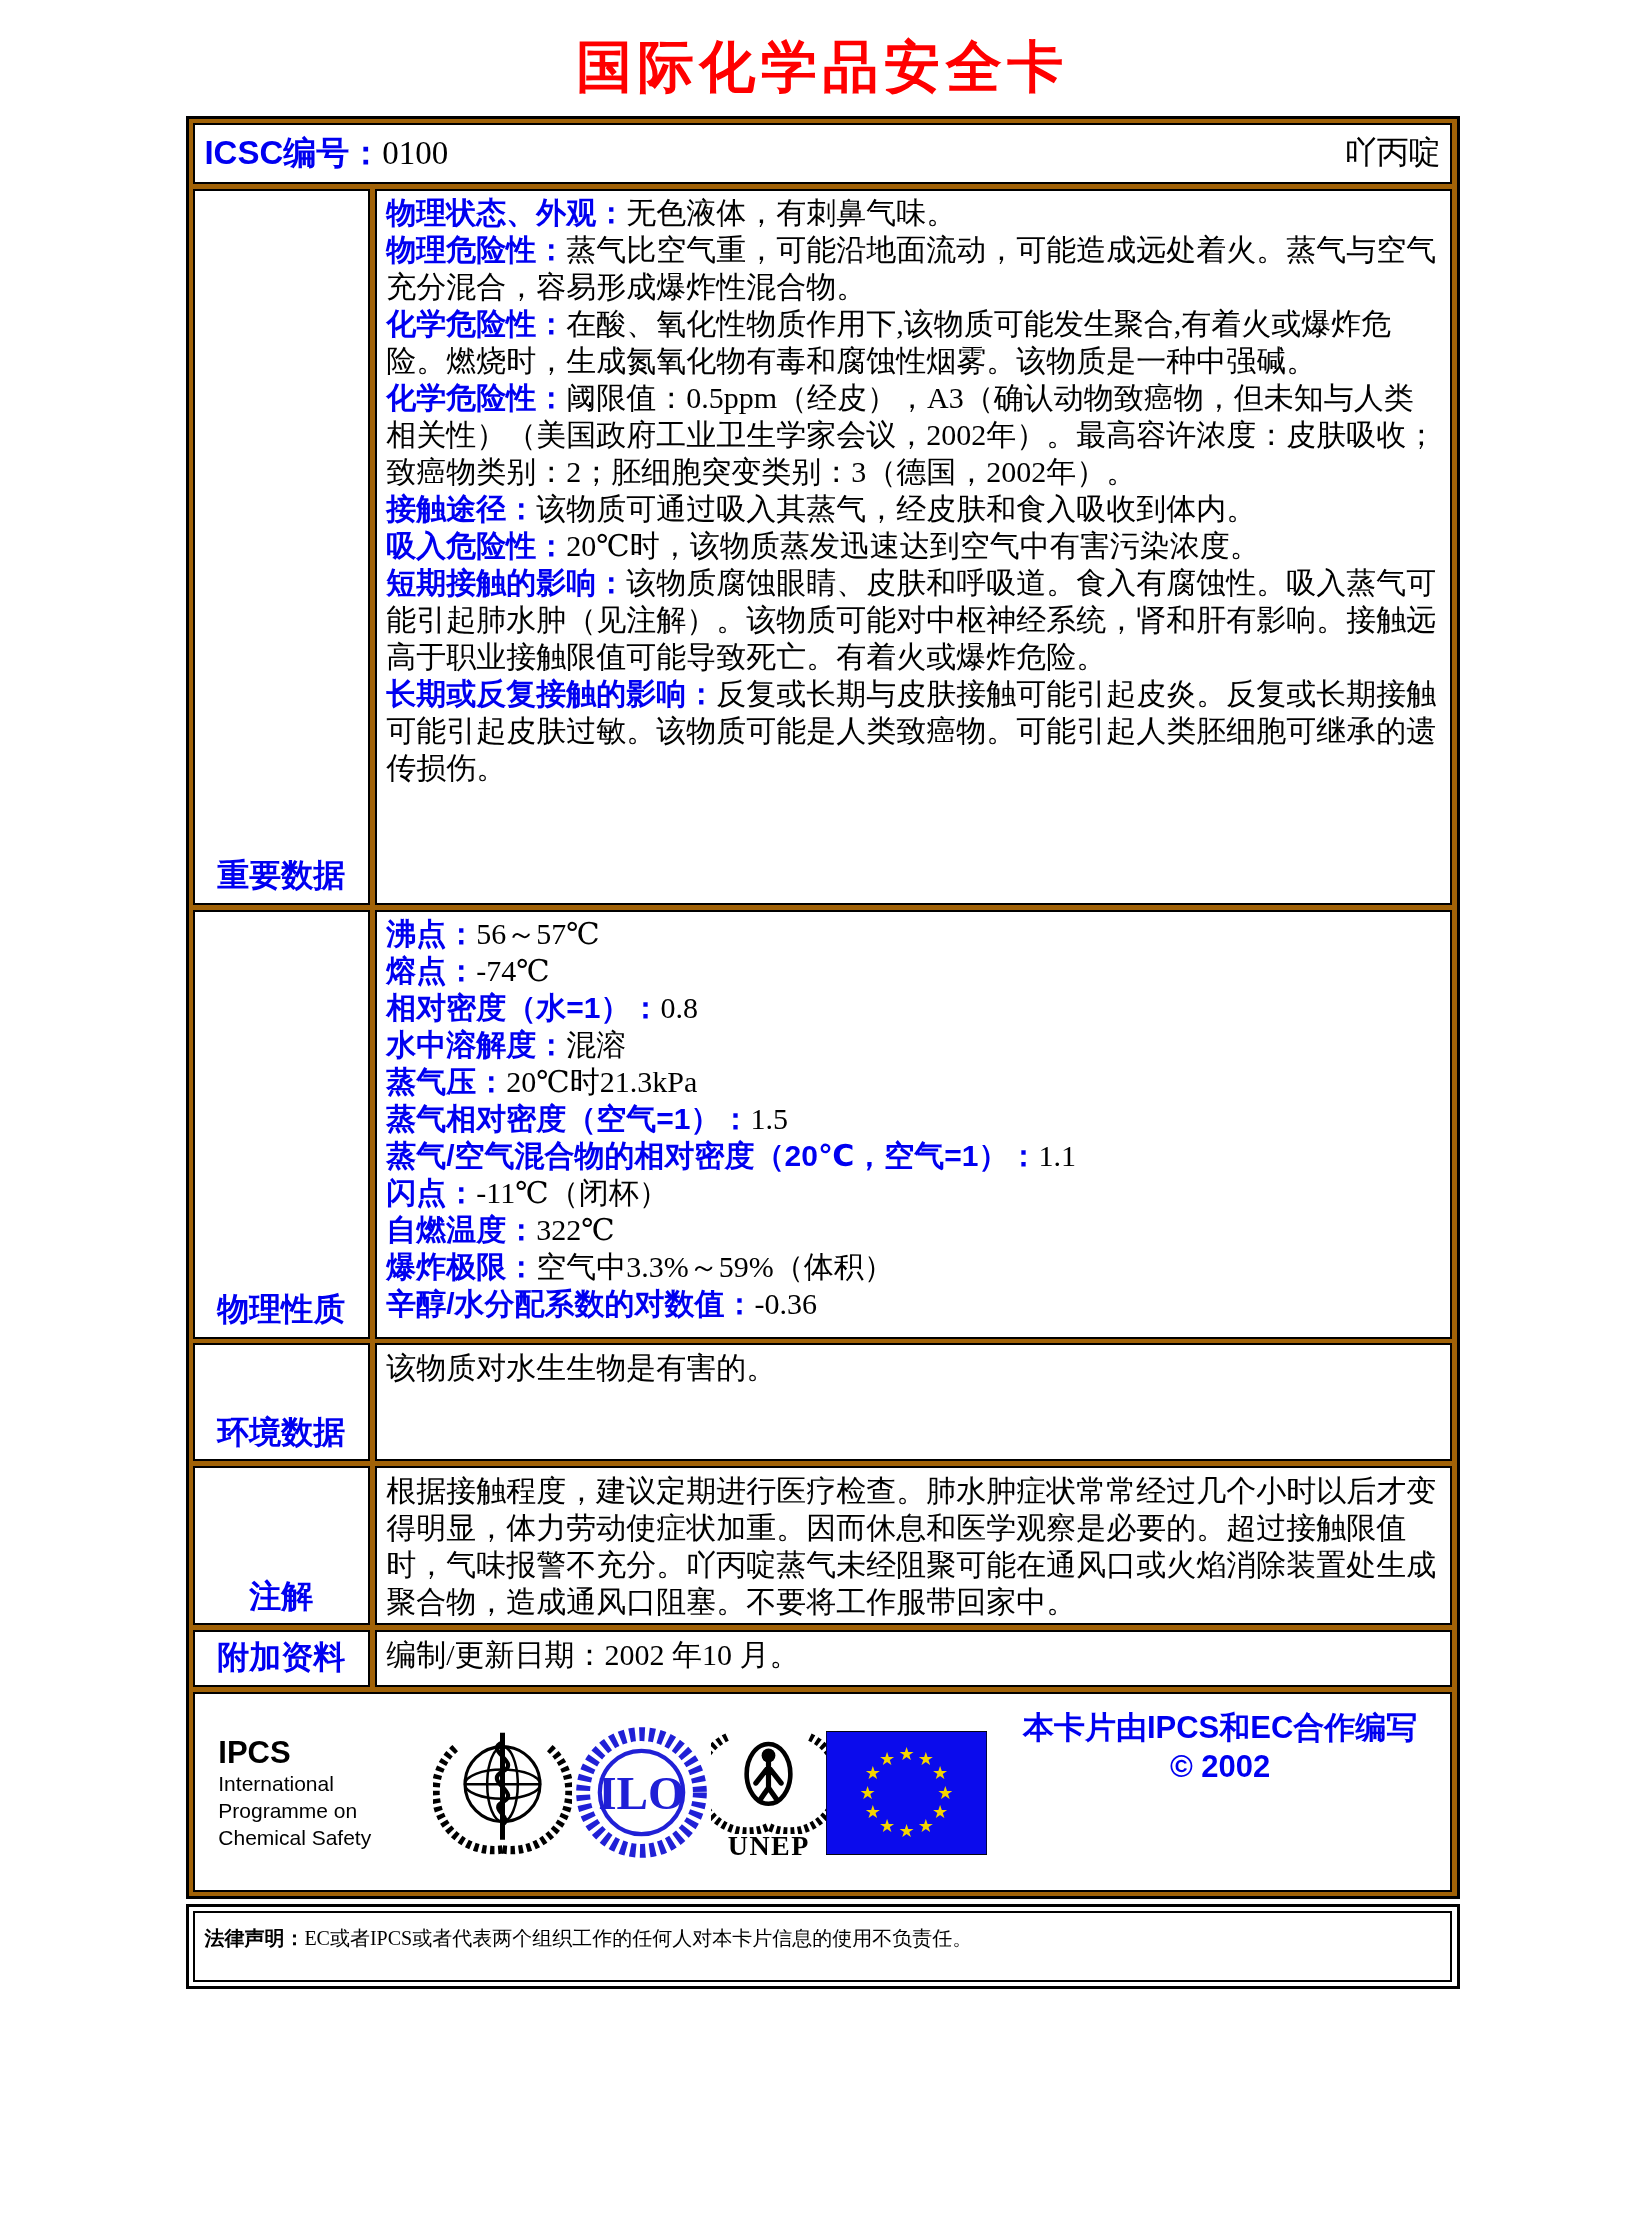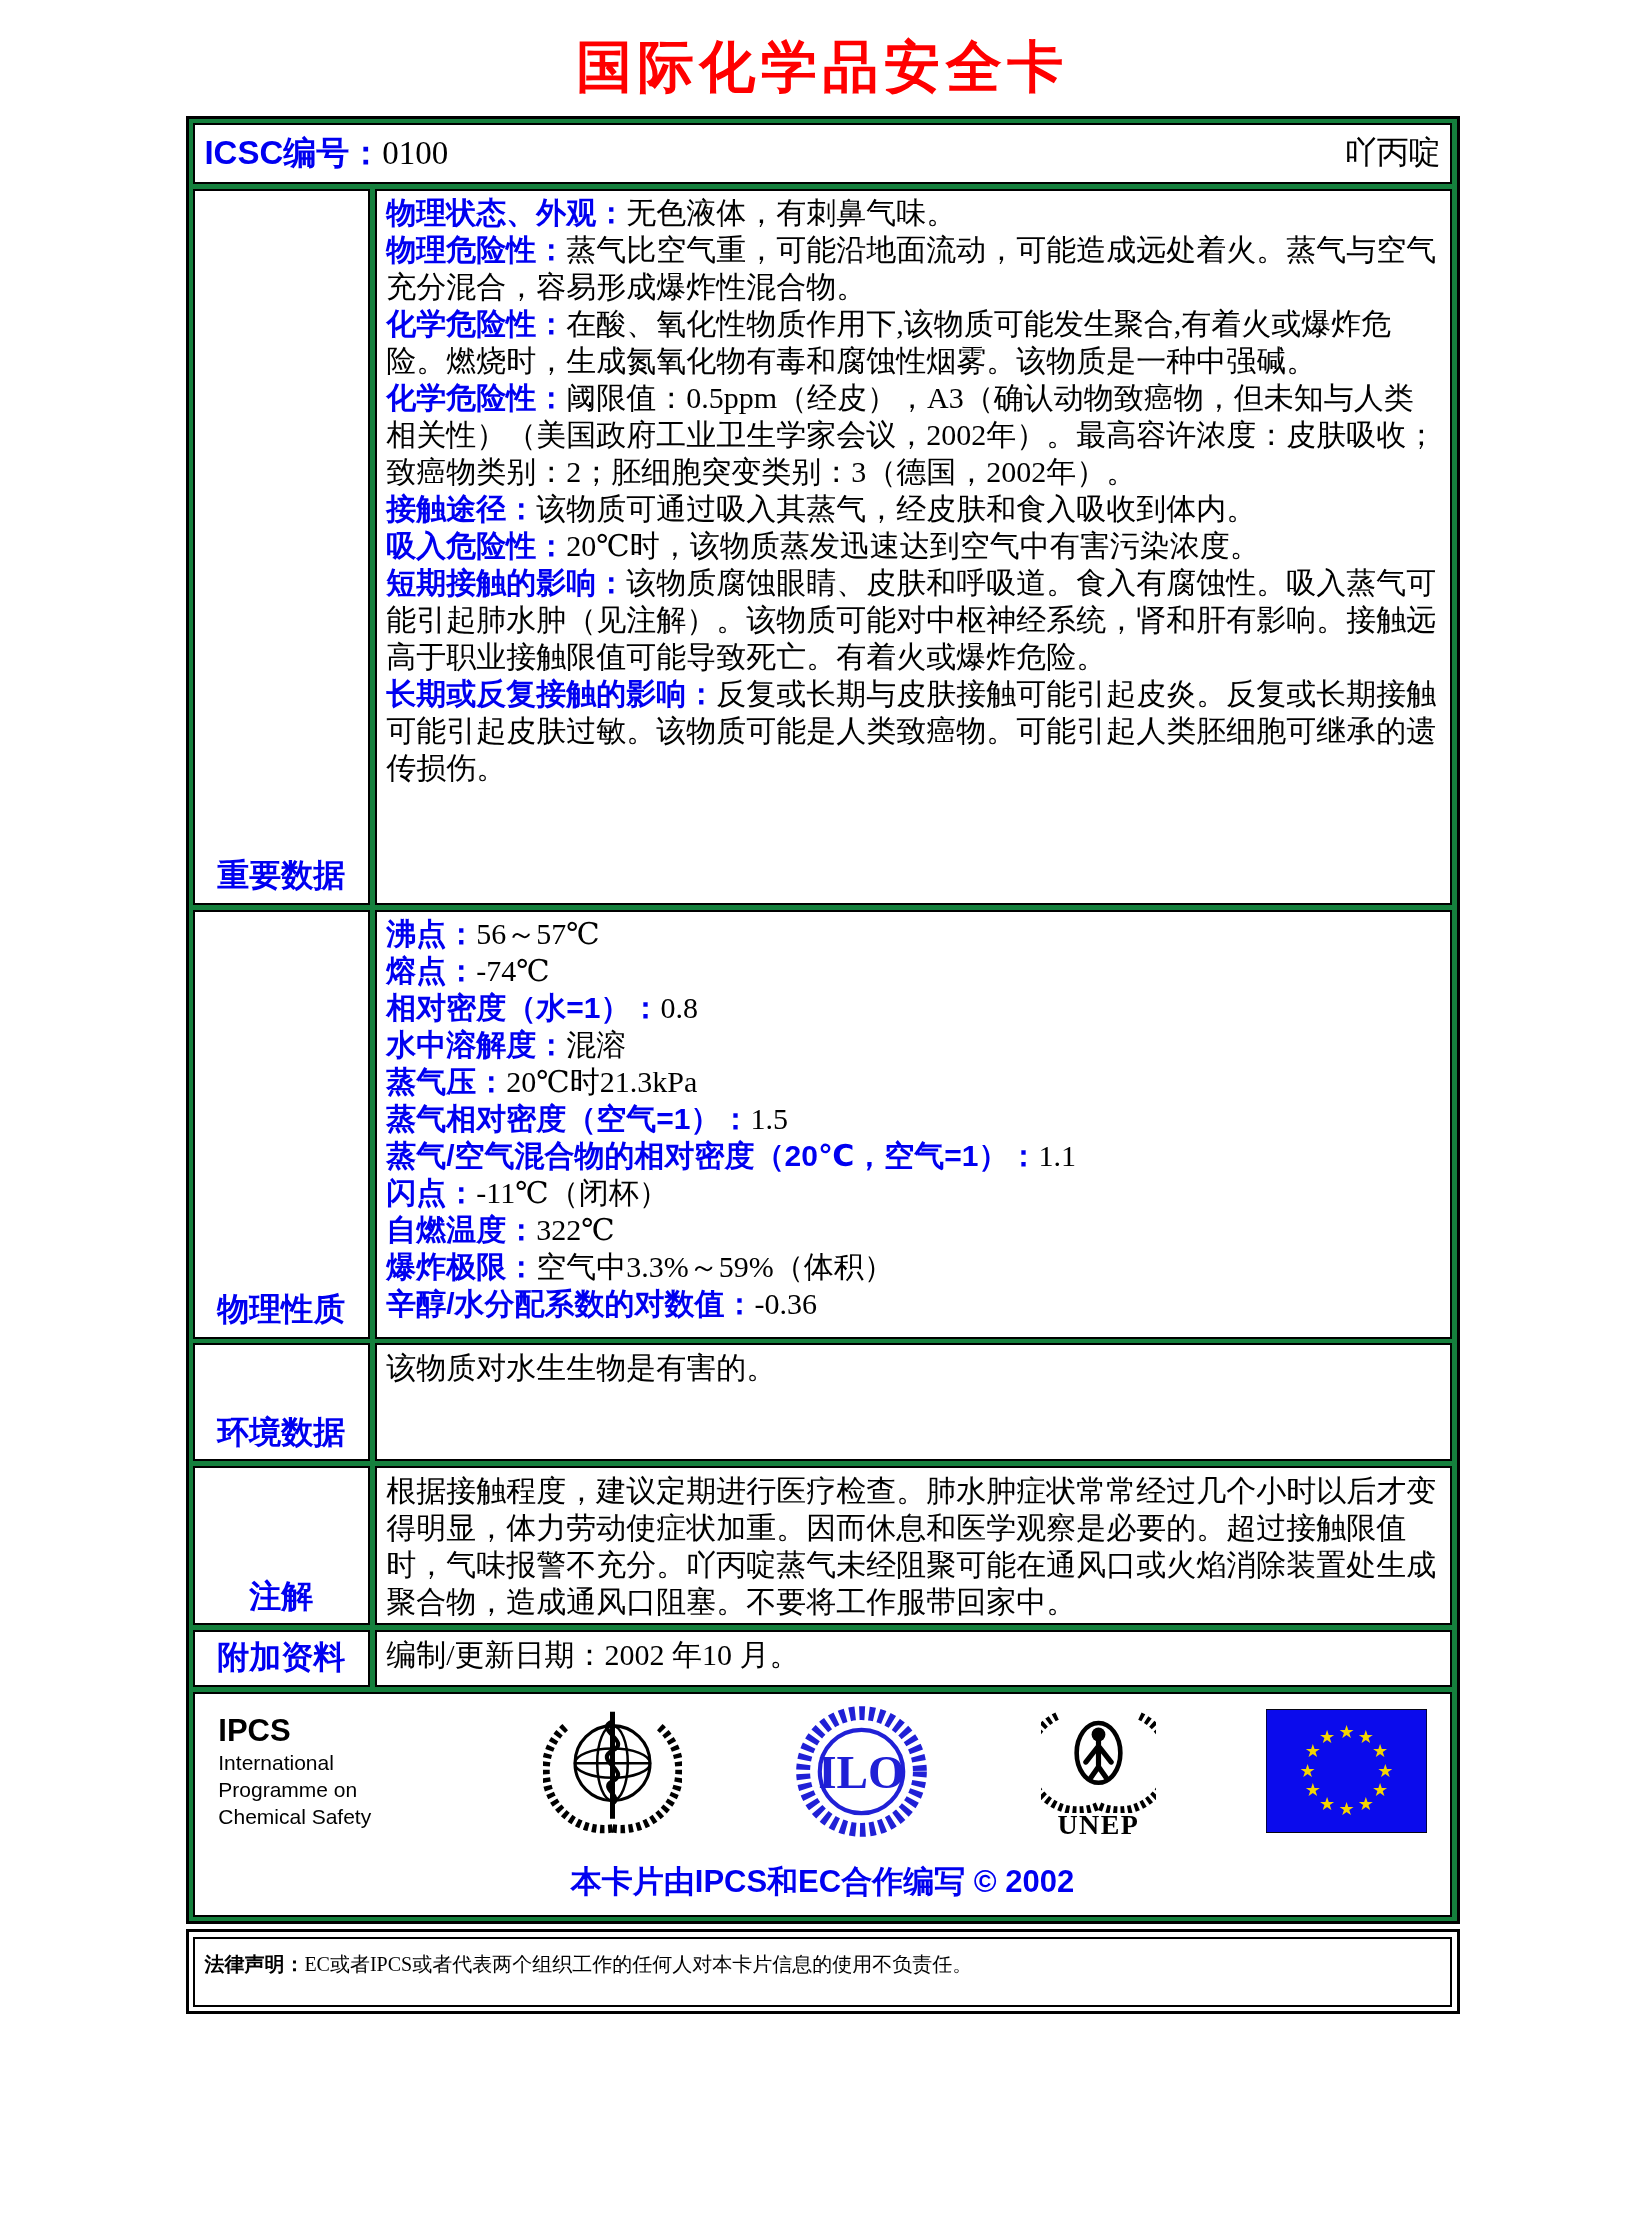--- a/index.html
+++ b/index.html
@@ -7,21 +7,21 @@
   .page {
     position:relative; width:1645px; height:2239px; background:#fff;
     font-family:"Liberation Serif","DejaVu Serif",serif; color:#000; overflow:hidden;
   }
   .title {
     padding-top:36px; text-align:center; color:#ff0000;
     font-family:"Liberation Sans","DejaVu Sans",sans-serif;
     font-weight:bold; font-size:56px; letter-spacing:5.6px; line-height:1.1;
   }
   .card {
-    width:1274px; margin:18px auto 0; border:3.5px solid #000; padding:4.2px; background:#15803d;
+    width:1274px; margin:18px auto 0; border:3.5px solid #000; padding:4.2px; background:#a16207;
   }
   .row { display:flex; gap:4.9px; margin-bottom:4.9px; }
   .row:last-child { margin-bottom:0; }
   .cell { border:2.1px solid #000; background:#fff; }
   .full { flex:1; }
   
   .header-cell {
     display:flex; justify-content:space-between; align-items:center;
     min-height:61px; padding:0 9.7px; font-size:33px;
   }
@@ -38,21 +38,21 @@
   
   .content-cell { flex:1; padding:3.5px 9.7px; font-size:30px; line-height:37px; }
   .field { margin:0; }
   .fl { color:#0000f0; font-family:"Liberation Sans","DejaVu Sans",sans-serif; font-weight:bold; }
   .row-important  .content-cell { min-height:716px; }
   .row-physical   .content-cell { min-height:429px; }
   .row-environment .content-cell { min-height:118px; }
   .row-notes      .content-cell { min-height:157px; }
   .row-additional .content-cell { min-height:46px; }
   
-  .logos-cell { min-height:200px; display:flex; flex-direction:column; padding:8.3px 18px 5.6px;gap:15px; }
+  .logos-cell { min-height:200px; display:flex; padding:8.3px 18px 5.6px;gap:15px; }
   .logos-strip { flex:1; display:flex; align-items:center; justify-content:space-between; padding:0 5.6px; }
   .ipcs-block { width:215px; font-family:"Liberation Sans","DejaVu Sans",sans-serif; }
   .ipcs-acronym { font-size:31px; font-weight:bold; line-height:1.15; }
   .ipcs-line { font-size:21px; line-height:27px; }
   .unep-block { display:flex; flex-direction:column; align-items:center; }
   .unep-word { font-family:"Liberation Serif","DejaVu Serif",serif; font-weight:bold; font-size:28px; letter-spacing:1.4px; margin-top:-4.2px; }
   .credit {
     text-align:center; color:#0000f0; font-family:"Liberation Sans","DejaVu Sans",sans-serif;
     font-weight:bold; font-size:31px; padding:5.6px 0 5.6px;
   }

